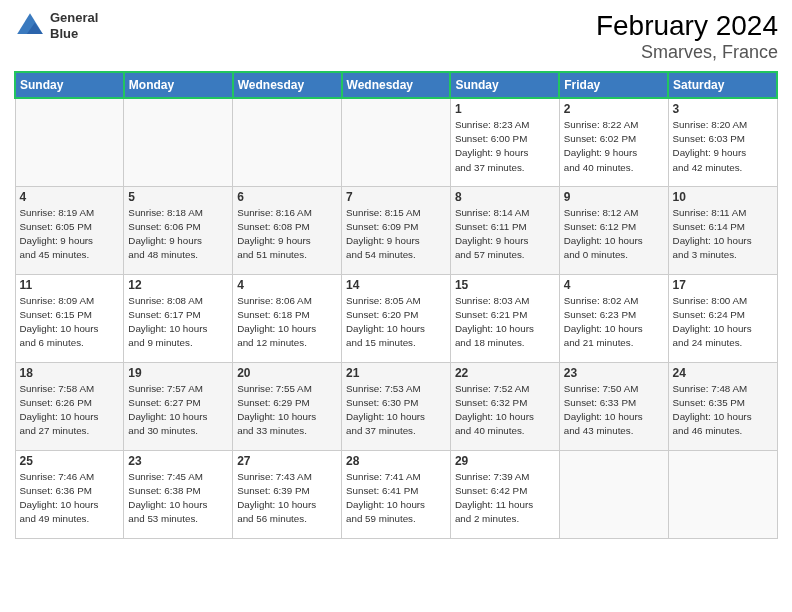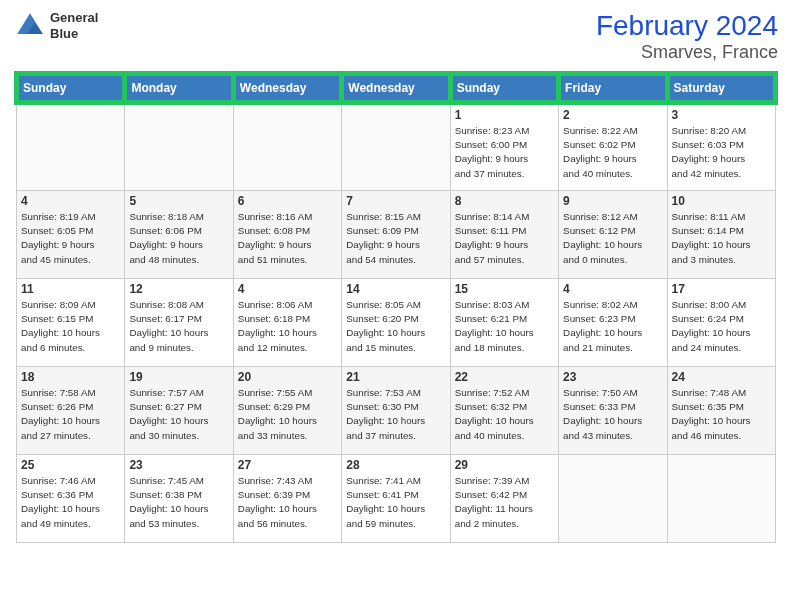--- a/index.html
+++ b/index.html
@@ -38,41 +38,41 @@
     }
     .logo-icon {
       width: 32px;
       height: 32px;
     }
     .title-block {
       text-align: right;
     }
     .month-title {
       font-size: 28px;
-      color: #1d4ed8;
+      color: #000000;
       font-weight: normal;
     }
     .location {
       font-size: 18px;
       color: #555;
     }
     .calendar {
       flex: 1;
       border-collapse: collapse;
       width: 100%;
       font-size: 10.5px;
     }
     .calendar th {
       background-color: #3a7abf;
       color: white;
       padding: 5px 4px;
       text-align: left;
       font-size: 12px;
       font-weight: bold;
-      border: 5px solid #22c55e;
+      border: 2px solid #22c55e;
     }
     .calendar td {
       border: 1px solid #ccc;
       vertical-align: top;
       padding: 3px 4px;
       width: calc(100% / 7);
       height: 88px;
       color: #333;
     }
     .calendar td.empty {

